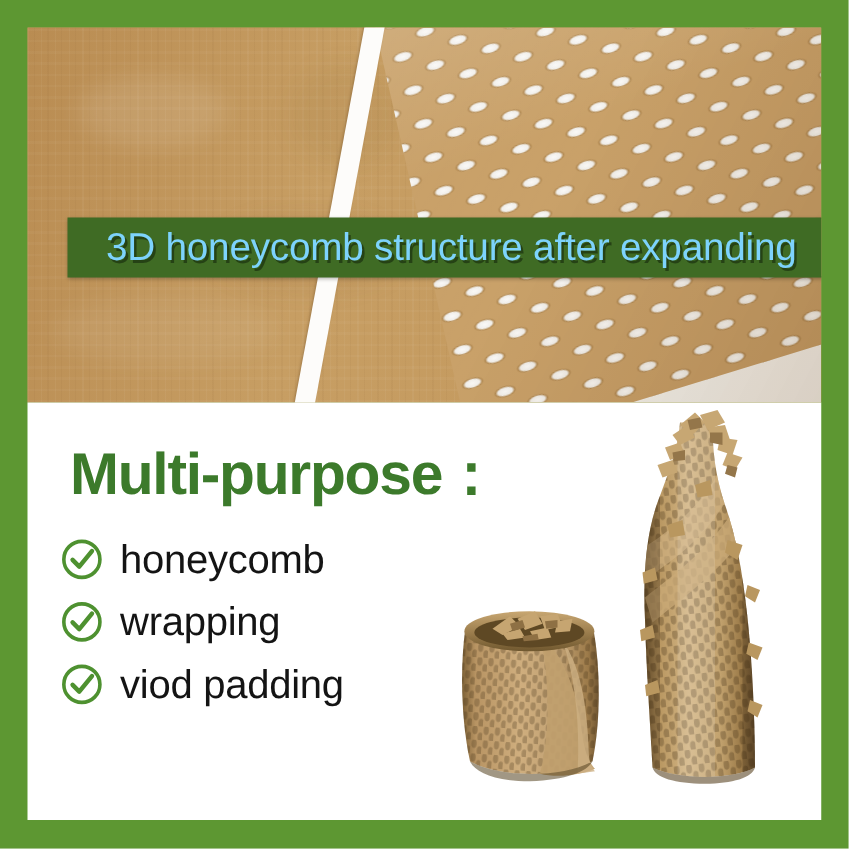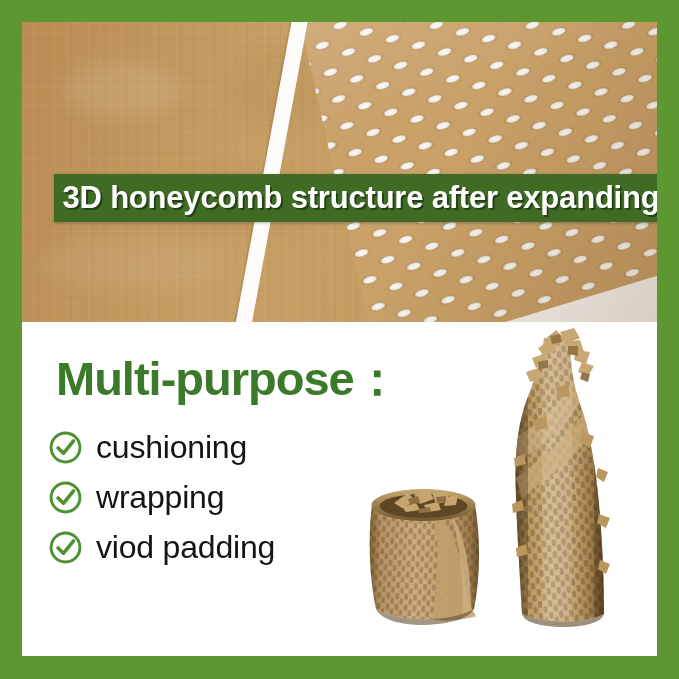--- a/index.html
+++ b/index.html
@@ -113,23 +113,23 @@
     top: 152px;
     width: 614px;
     height: 48px;
     background: #3f6b24;
     display: flex;
     align-items: center;
     justify-content: center;
     box-shadow: 0 1px 3px rgba(0,0,0,0.28);
   }
   .caption-text {
-    color: #ffffff;
+    color: #7dd3fc;
     font-size: 31px;
-    font-weight: bold;
+    font-weight: normal;
     letter-spacing: -0.2px;
     white-space: nowrap;
     text-shadow: 2px 2px 0 rgba(30,52,16,0.75);
     font-family: "Liberation Sans", sans-serif;
   }
 
   
   .content-panel {
     position: absolute;
     left: 22px;
@@ -235,21 +235,21 @@
     </div>
 
     <ul class="feature-list">
 
 
       <li class="feature-item">
         <svg class="check-icon" viewBox="0 0 40 40">
           <circle cx="20" cy="20" r="16.5" fill="none" stroke="#4e9130" stroke-width="3.3"></circle>
           <path d="M11.5 20.5 L17.6 26.6 L29.2 12.4" fill="none" stroke="#4e9130" stroke-width="4.1" stroke-linecap="round" stroke-linejoin="round"></path>
         </svg>
-        <span class="feature-label">cushioning</span>
+        <span class="feature-label">honeycomb</span>
       </li>
 
       <li class="feature-item">
         <svg class="check-icon" viewBox="0 0 40 40">
           <circle cx="20" cy="20" r="16.5" fill="none" stroke="#4e9130" stroke-width="3.3"></circle>
           <path d="M11.5 20.5 L17.6 26.6 L29.2 12.4" fill="none" stroke="#4e9130" stroke-width="4.1" stroke-linecap="round" stroke-linejoin="round"></path>
         </svg>
         <span class="feature-label">wrapping</span>
       </li>
 

